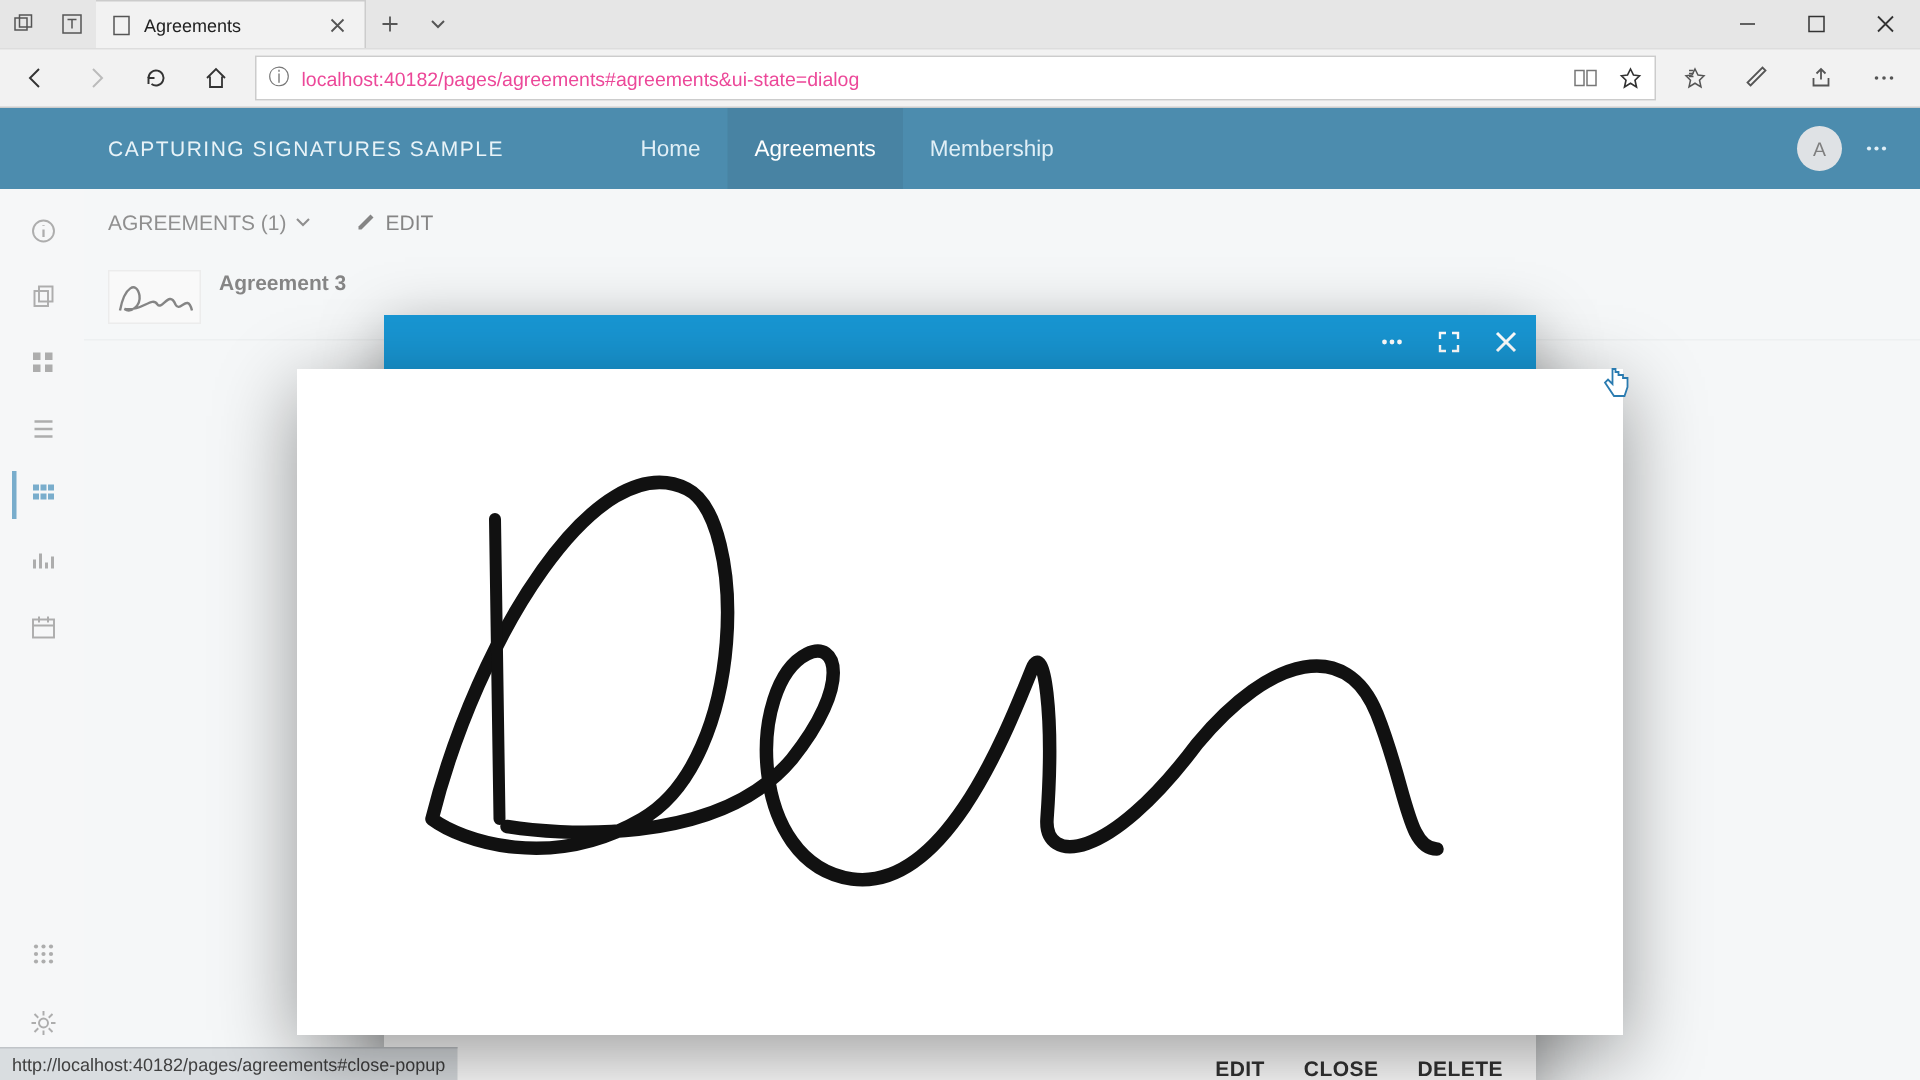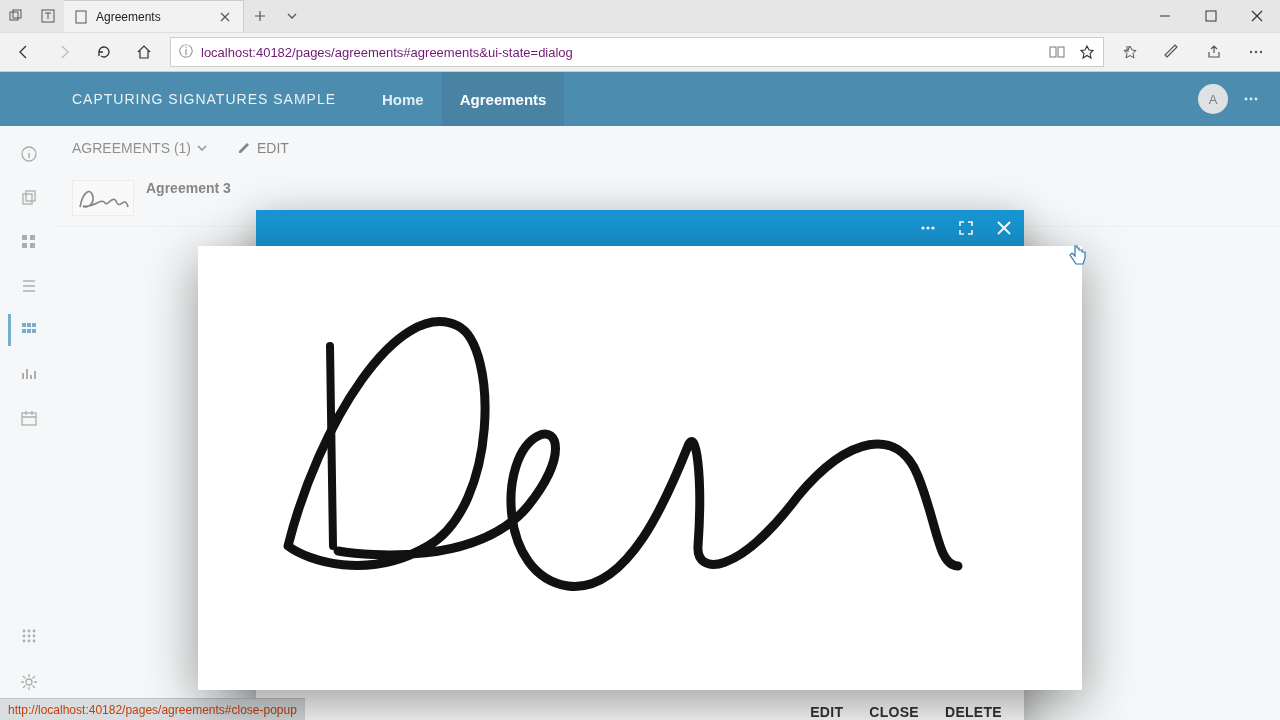--- a/index.html
+++ b/index.html
@@ -14,40 +14,40 @@
 .tab-close { width: 16px; height: 16px; display:flex; align-items:center; justify-content:center; color:#555; }
 .newtab { width: 32px; height: 32px; display:flex; align-items:center; justify-content:center; color:#555;}
 .win-controls { margin-left: auto; display: flex; }
 .win-btn { width: 46px; height: 32px; display:flex; align-items:center; justify-content:center; color:#333; }
 
 .addrbar { height: 40px; background: #f2f2f2; display: flex; align-items: center; padding: 0 6px; gap: 4px; border-top: 1px solid #ddd; border-bottom: 1px solid #ccc;}
 .addr-btn { width: 36px; height: 36px; display:flex; align-items:center; justify-content:center; color:#555; }
 .addr-btn.disabled { color:#bbb; }
 .url-field { flex: 1; height: 30px; background: #fff; border:1px solid #ccc; display:flex; align-items:center; padding: 0 8px; gap: 8px; margin: 0 4px; }
 .url-field .protocol-icon { color:#777; font-size:14px;}
-.url-text { font-size: 13px; color:#701a75; flex:1; }
+.url-text { font-size: 13px; color:#ec4899; flex:1; }
 .url-right-icons { display:flex; gap:14px; color:#555; align-items:center;}
 .addr-right { display:flex; gap:6px; }
 
 
 .page { position: relative; height: 648px; display: flex; background: #eef0f2; }
 
 
 .rail { width: 56px; background: #eef0f2; display:flex; flex-direction:column; align-items:center; padding-top:8px; gap: 12px; border-right: 1px solid rgba(0,0,0,0);}
 .rail .menu-icon { width: 40px; height: 40px; display:flex; align-items:center; justify-content:center; color:#333;}
 .rail-icons { display:flex; flex-direction:column; gap:12px; margin-top:6px;}
 .rail-item { width: 40px; height: 32px; display:flex; align-items:center; justify-content:center; color:#6b6b6b; border-left: 3px solid transparent;}
 .rail-item.active { color:#0b6aa3; border-left-color:#0b6aa3;}
 .rail-spacer { flex:1; }
 .rail-bottom { display:flex; flex-direction:column; gap:14px; padding-bottom:22px; color:#6b6b6b;}
 
 
-.apphdr { position: absolute; left:0; right:0; top:0; height:54px; background:#106693; display:flex; align-items:center; color:#cfe6f2; padding-left:72px;}
+.apphdr { position: absolute; left:0; right:0; top:0; height:54px; background:#106693; display:flex; align-items:center; color:#cfe6f2; padding-left:72px;gap:45px;}
 .apphdr .brand { color:#e1eff6; font-size:14px; letter-spacing:1px; margin-right:28px;}
-.nav { display:flex; height:100%;font-weight:bold;}
+.nav { display:flex; height:100%;}
 .nav-item { padding: 0 18px; display:flex; align-items:center; font-size:15px; color:#d6eaf4; }
 .nav-item.active { background:#0b5a84; color:#fff;}
 .hdr-right { margin-left:auto; display:flex; align-items:center; gap:14px; padding-right:20px; color:#d6eaf4;}
 .avatar { width:30px; height:30px; border-radius:50%; background:#d5d9dd; display:flex; align-items:center; justify-content:center; color:#555; font-size:13px;}
 
 
 .content-area { position:absolute; left:56px; right:0; top:54px; bottom:0; background:#edf0f2; }
 .toolbar-row { height:44px; display:flex; padding: 0 16px; gap:10px; color:#333; font-size:14px;}
 .toolbar-row .drop { display:flex; align-items:center; gap:6px; font-weight:500;}
 .toolbar-row .editbtn { margin-left:20px; display:flex; align-items:center; gap:6px; color:#222;}
@@ -66,21 +66,21 @@
 .dialog-body { height: 444px; background:#fff; position:relative;}
 .dialog-foot { height:44px; display:flex; align-items:center; justify-content:flex-end; gap:26px; padding: 0 22px; color:#333; font-size:14px; font-weight:600;}
 .dialog-foot span { letter-spacing:.3px; cursor:pointer;}
 
 
 .sig-overlay { position:absolute; left:198px; top:174px; width:884px; height:444px; background:#fff; box-shadow: 0 14px 50px rgba(0,0,0,.4); z-index:5;}
 .sig-overlay svg { width:100%; height:100%; }
 .cursor-hand { position:absolute; left:1068px; top:172px; z-index:6; color:#2a7bb0;}
 
 
-.statusbar { position:absolute; left:0; bottom:0; height:22px; background:#d9dde0; display:flex; align-items:center; padding:0 8px; font-size:12px; color:#c2410c; border-top:1px solid #c0c4c8; max-width: 340px;}
+.statusbar { position:absolute; left:0; bottom:0; height:22px; background:#d9dde0; display:flex; align-items:center; padding:0 8px; font-size:12px; color:#404040; border-top:1px solid #c0c4c8; max-width: 340px;}
 
 svg { display:block; }
 </style>
 </head>
 <body>
 
 <div class="titlebar">
   <div class="tb-left">
     <div class="tb-icon">
       <svg width="14" height="14" viewBox="0 0 14 14">
@@ -201,20 +201,21 @@
   </div>
 </div>
 
 <div class="page">
 
   <div class="apphdr">
     <div class="brand">CAPTURING SIGNATURES SAMPLE</div>
     <div class="nav">
       <div class="nav-item">Home</div>
       <div class="nav-item active">Agreements</div>
+      <div class="nav-item">Membership</div>
     </div>
     <div class="hdr-right">
       <div class="avatar">
           <span>A</span>
         </div>
       <span>
           <svg width="18" height="18" viewBox="0 0 18 18">
             <circle cx="4" cy="9" r="1.4" fill="#d6eaf4"></circle>
             <circle cx="9" cy="9" r="1.4" fill="#d6eaf4"></circle>
             <circle cx="14" cy="9" r="1.4" fill="#d6eaf4"></circle>

